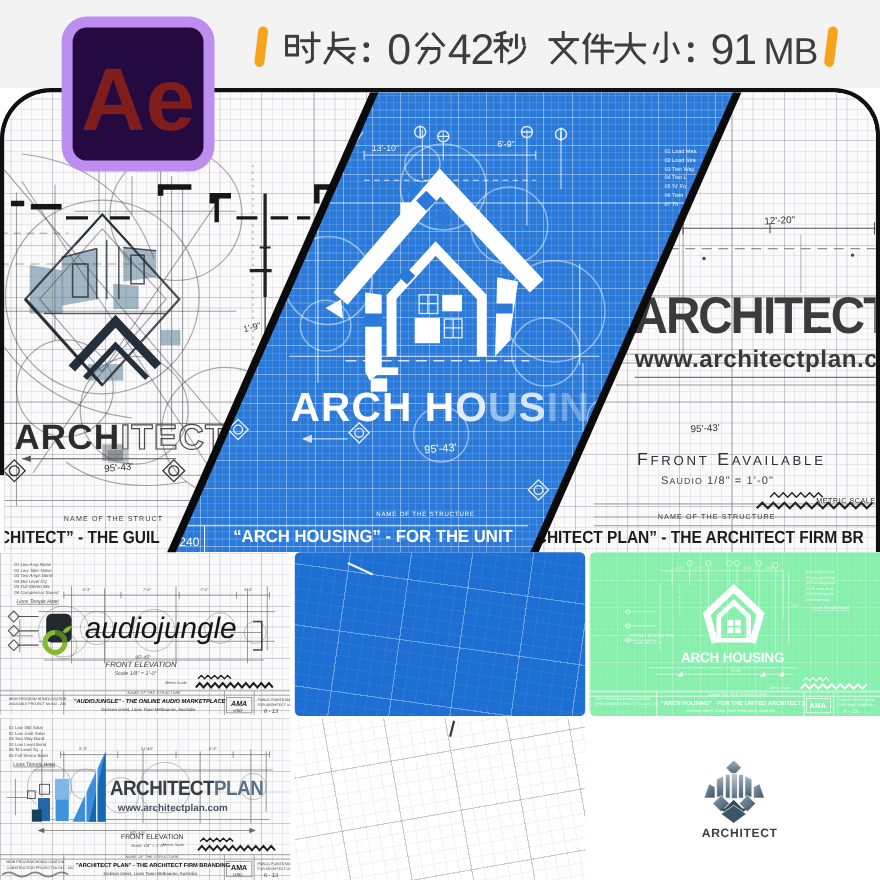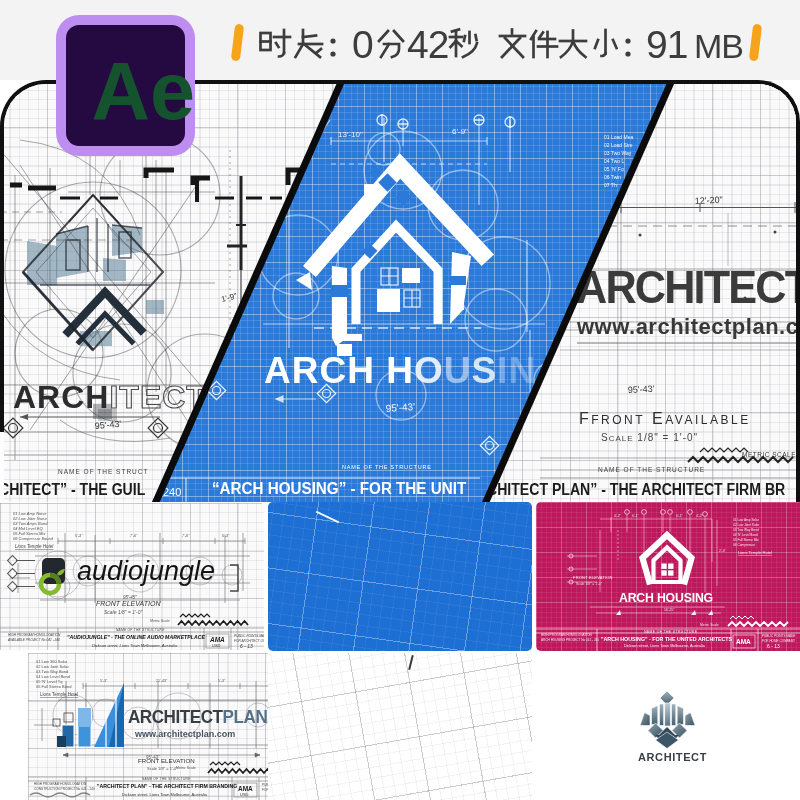--- a/index.html
+++ b/index.html
@@ -334,35 +334,35 @@
       <line x1="540" y1="398" x2="800" y2="398" stroke="#999" stroke-width="1"></line>
       <text x="598" y="392" fill="#444" font-size="6.5" letter-spacing="1" font-family="Liberation Sans,sans-serif">NAME  OF  THE  STRUCTURE</text>
     </svg>
 
     <div class="abs" style="left:576px;top:179px;width:400px;color:#3b3b3b;font-size:47px;font-weight:bold;letter-spacing:-2px;white-space:nowrap;transform:scaleX(.92);transform-origin:left top;">ARCHITECT</div>
 
     <div class="abs" style="left:577px;top:234px;width:320px;color:#383838;font-size:22px;font-weight:bold;letter-spacing:.5px;white-space:nowrap;">www.architectplan.c</div>
 
     <div class="abs" style="left:579px;top:330px;color:#2f2f2f;font-size:16px;letter-spacing:2.5px;white-space:nowrap;">F<span style="font-size:12px">FRONT</span> E<span style="font-size:12px">AVAILABLE</span></div>
 
-    <div class="abs" style="left:601px;top:352px;color:#444;font-size:10px;letter-spacing:1px;white-space:nowrap;">S<span style="font-size:8px">CALE</span> 1/8" = 1'-0"</div>
+    <div class="abs" style="left:601px;top:352px;color:#444;font-size:10px;letter-spacing:1px;white-space:nowrap;">S<span style="font-size:8px">AUDIO</span> 1/8" = 1'-0"</div>
 
     <div class="abs" style="left:487px;top:401px;width:340px;color:#1c1c1c;font-size:16px;font-weight:bold;white-space:nowrap;transform:scaleX(.88);transform-origin:left top;">CHITECT PLAN” - THE ARCHITECT FIRM BR</div>
   </div>
 
   <div class="abs" style="left:241px;top:-27px;width:7px;height:470px;background:#0b0b0b;transform:rotate(23.8deg);"></div>
 
   <div class="abs" style="left:571px;top:-27px;width:7px;height:470px;background:#0b0b0b;transform:rotate(23.8deg);"></div>
 </div>
 
 <div class="abs" style="left:0;top:432px;width:4px;height:70px;background:#fdfdfd;"></div>
 
 <div class="abs" style="left:56px;top:15px;width:139px;height:141px;background:#bd8df0;border-radius:23px;">
   <div class="abs" style="left:10px;top:10px;width:119px;height:121px;background:#250a41;border-radius:13px;"></div>
-  <div class="abs" style="left:0;top:30px;width:139px;height:110px;color:#14532d;font-size:81px;font-weight:bold;text-align:right;">Ae</div>
+  <div class="abs" style="left:0;top:30px;width:139px;height:110px;color:#7f1d1d;font-size:81px;font-weight:bold;text-align:center;">Ae</div>
 </div>
 
 <svg class="abs" style="left:0;top:0;" width="800" height="80" viewBox="0 0 800 80">
 
   <g transform="rotate(7 237.5 42.5)">
         <rect x="233" y="24" width="9" height="37" rx="4.5" fill="#f6a41c"></rect>
       </g>
 
   <g transform="rotate(7 755.5 42.5)">
         <rect x="751" y="24" width="9" height="37" rx="4.5" fill="#f6a41c"></rect>
@@ -554,21 +554,21 @@
 
   <div class="abs" style="left:-70px;top:-80px;width:420px;height:320px;transform:rotate(8deg);background-image:
     repeating-linear-gradient(to right, rgba(255,255,255,.30) 0 1px, transparent 1px 55px),
     repeating-linear-gradient(to bottom, rgba(255,255,255,.30) 0 1px, transparent 1px 55px),
     repeating-linear-gradient(to right, rgba(255,255,255,.06) 0 1px, transparent 1px 11px),
     repeating-linear-gradient(to bottom, rgba(255,255,255,.06) 0 1px, transparent 1px 11px);"></div>
 
   <div class="abs" style="left:47px;top:14px;width:25px;height:2px;background:rgba(255,255,255,.92);transform:rotate(25deg);"></div>
 </div>
 
-<div id="t3" class="abs" style="left:536px;top:502px;width:264px;height:149px;border-radius:5px 0 0 5px;overflow:hidden;background:#be185d;">
+<div id="t3" class="abs" style="left:536px;top:502px;width:264px;height:149px;border-radius:5px 0 0 5px;overflow:hidden;background:#86efac;">
 
   <div class="abs" style="left:0;top:0;width:264px;height:149px;background-image:
     repeating-linear-gradient(to right, rgba(255,255,255,.20) 0 1px, transparent 1px 25px),
     repeating-linear-gradient(to bottom, rgba(255,255,255,.20) 0 1px, transparent 1px 25px),
     repeating-linear-gradient(to right, rgba(255,255,255,.07) 0 1px, transparent 1px 5px),
     repeating-linear-gradient(to bottom, rgba(255,255,255,.07) 0 1px, transparent 1px 5px);"></div>
   <svg class="abs" style="left:0;top:0;" width="264" height="149" viewBox="0 0 264 149">
 
     <g stroke="#ffffff" fill="none">
       <path d="M114,82.5 L106.5,56 L131,33 L155.5,56 L148,82.5" stroke-width="6.2"></path>
@@ -661,21 +661,21 @@
       <text x="5" y="134">HIGH PROGRAM HOMOLOGATION</text>
       <text x="5" y="139">ARCH HOUSING PROJECT No 041 - 240</text>
       <text x="226" y="135">PUBLIC POINTS MADE</text>
           <text x="226" y="140">FOR HOME COMPANY</text>
     </g>
     <text x="200" y="142" fill="#ffffff" font-size="6.5" font-weight="bold" font-family="Liberation Sans,sans-serif">AMA</text>
     <text x="231" y="146" fill="rgba(255,255,255,.95)" font-size="5" font-family="Liberation Sans,sans-serif">6 - 13</text>
   </svg>
 </div>
 
-<div id="t4" class="abs gridw" style="left:0;top:653px;width:264px;height:147px;overflow:hidden;margin-left:28px;">
+<div id="t4" class="abs gridw" style="left:0;top:653px;width:264px;height:147px;overflow:hidden;">
   <svg class="abs" style="left:0;top:0;" width="264" height="147" viewBox="0 0 264 147">
 
     <g fill="#555" font-size="4" font-family="Liberation Sans,sans-serif">
       <text x="8" y="10">01  Low 360 Solar</text>
           <text x="8" y="15">02  Low Joint Solar</text>
       <text x="8" y="20">03  Two Way Bond</text>
           <text x="8" y="25">04  Low Level Bond</text>
       <text x="8" y="30">05  'N' Level Tq</text>
           <text x="8" y="35">06  Full Stereo Bond</text>
     </g>

